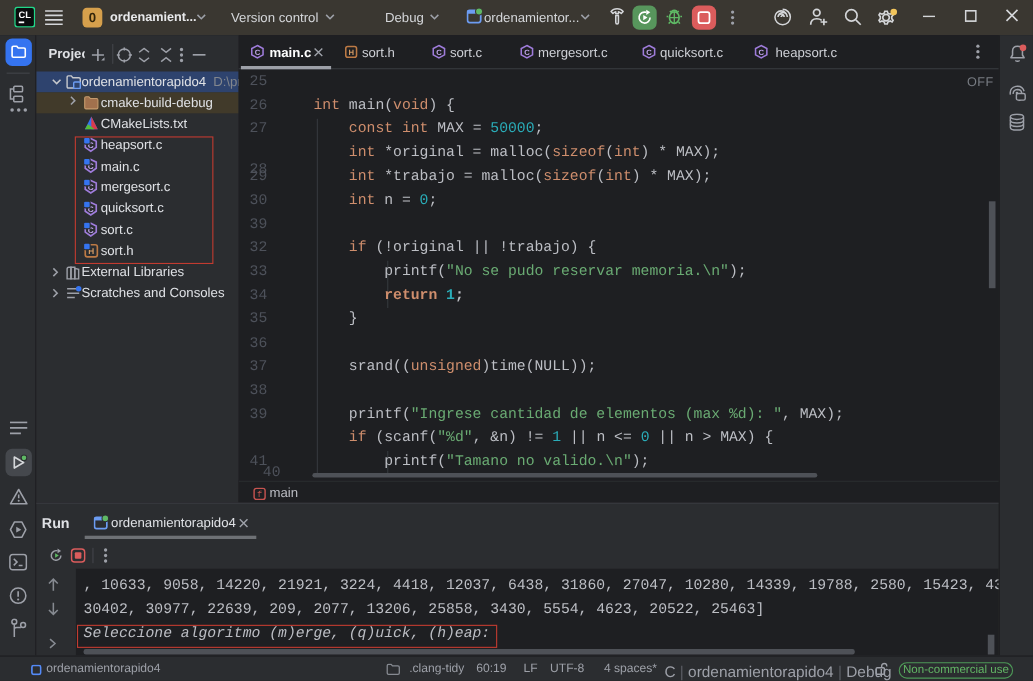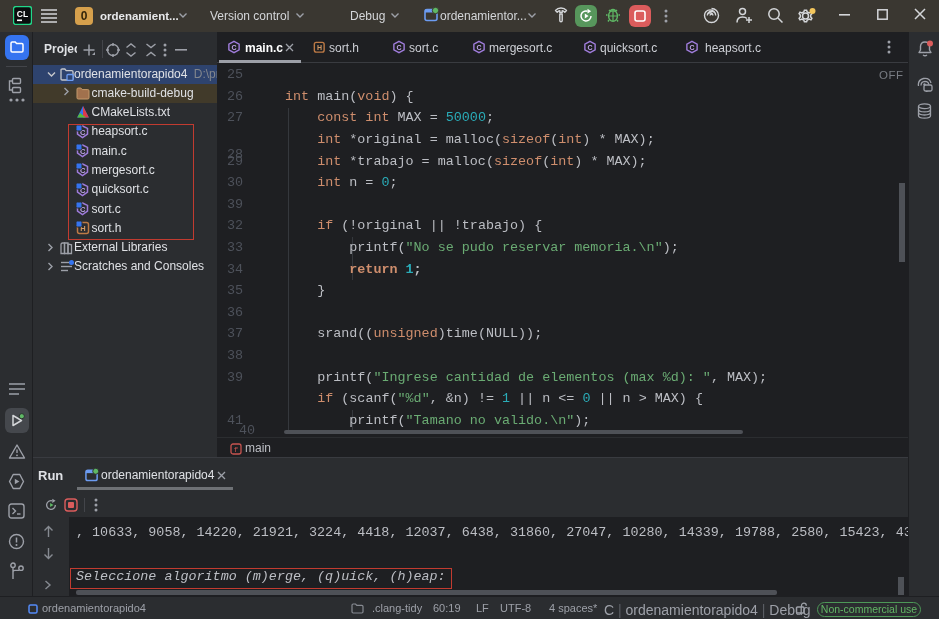--- a/index.html
+++ b/index.html
@@ -426,20 +426,21 @@
     <svg class="abs" style="left:10px;top:67px" width="11" height="13" viewBox="0 0 11 13">
         <path d="M5.5 12 L5.5 2 M1.5 5.5 L5.5 1.5 L9.5 5.5" fill="none" stroke="#868a91" stroke-width="1.4"></path>
       </svg>
     <svg class="abs" style="left:10px;top:89px" width="11" height="13" viewBox="0 0 11 13">
         <path d="M5.5 1 L5.5 11 M1.5 7.5 L5.5 11.5 L9.5 7.5" fill="none" stroke="#868a91" stroke-width="1.4"></path>
       </svg>
     <svg class="abs" style="left:11px;top:122px" width="8" height="10" viewBox="0 0 8 10">
         <path d="M1.5 1 L6 5 L1.5 9" stroke="#868a91" stroke-width="1.4" fill="none"></path>
       </svg>
     <div class="abs mono" style="left:43px;top:67px;color:#bcbec4;">, 10633, 9058, 14220, 21921, 3224, 4418, 12037, 6438, 31860, 27047, 10280, 14339, 19788, 2580, 15423, 43</div>
+    <div class="abs mono" style="left:43px;top:89px;color:#bcbec4;">30402, 30977, 22639, 209, 2077, 13206, 25858, 3430, 5554, 4623, 20522, 25463]</div>
     <div class="abs mono" style="left:43px;top:111px;color:#bcbec4;font-style:italic;">Seleccione algoritmo (m)erge, (q)uick, (h)eap:</div>
     <div class="abs" style="left:37px;top:110px;width:382px;height:21px;border:1px solid #c23b30;box-sizing:border-box;"></div>
     <div class="abs" style="left:43px;top:131.5px;width:701px;height:5px;background:#4e5157;border-radius:2px;"></div>
     <div class="abs" style="left:865px;top:119px;width:6px;height:18px;background:#4e5157;"></div>
   </div>
   <div class="abs rightstripe" id="rightstripe">
     <svg class="abs" style="left:7px;top:8px" width="18" height="18" viewBox="0 0 18 18">
       <path d="M9 2 Q13.5 2 13.5 6.5 L13.5 10 L15 12.5 L3 12.5 L4.5 10 L4.5 6.5 Q4.5 2 9 2 Z" fill="none" stroke="#9da0a8" stroke-width="1.4" stroke-linejoin="round"></path>
       <path d="M7 15 Q9 16.5 11 15" fill="none" stroke="#9da0a8" stroke-width="1.4"></path>
       <circle cx="14" cy="3.5" r="3" fill="#db5c5c"></circle>

